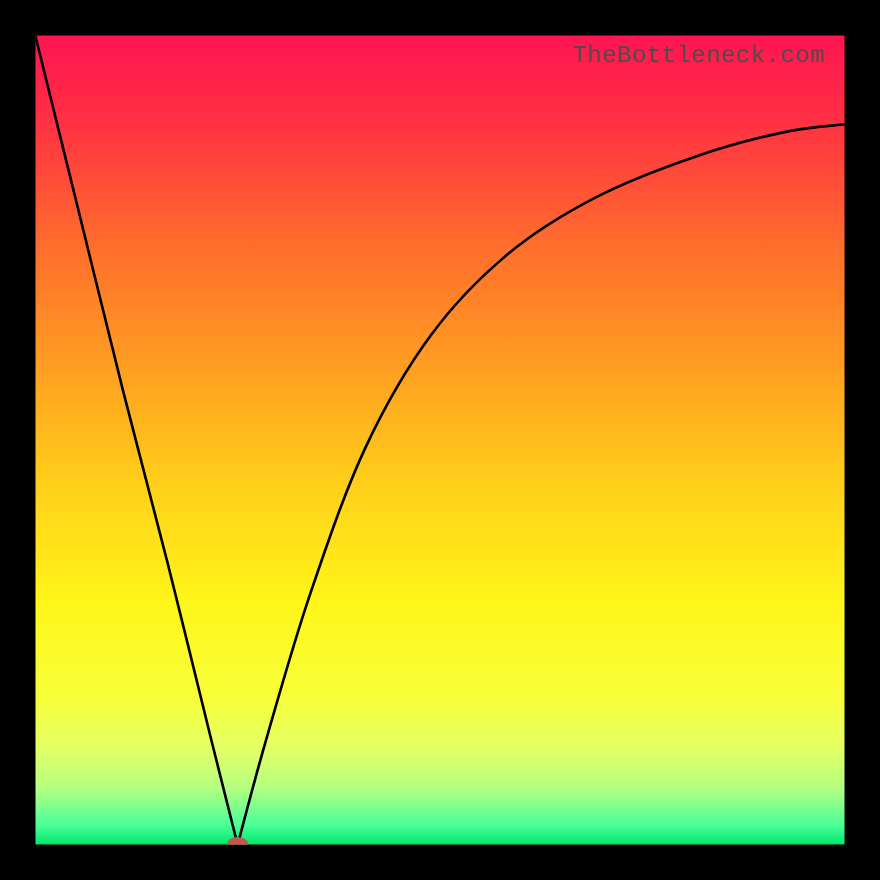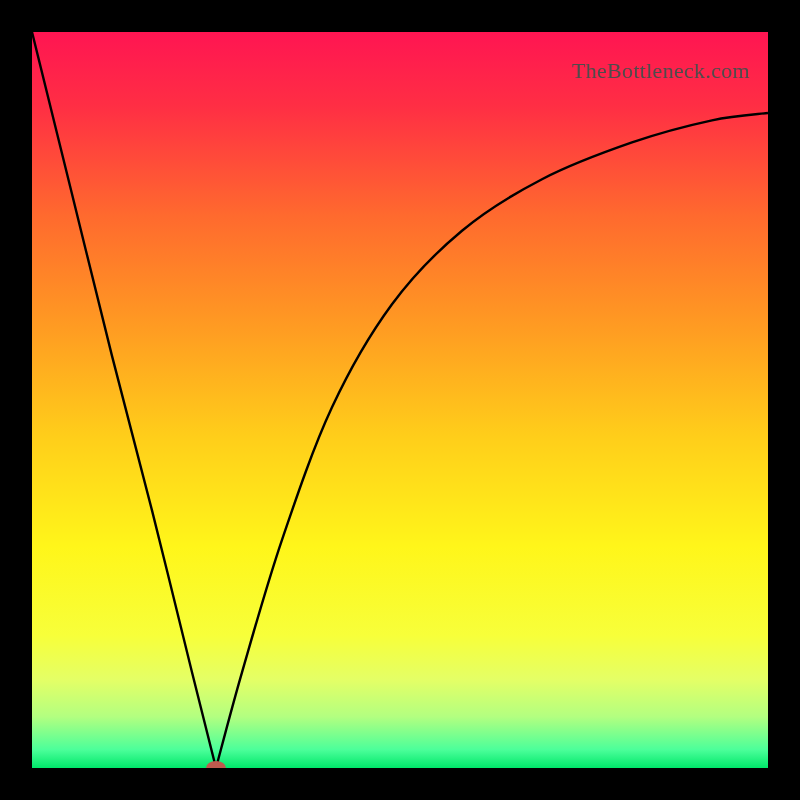--- a/index.html
+++ b/index.html
@@ -27,27 +27,26 @@
     overflow: hidden;
   }
   .gradient {
     position: absolute;
     inset: 0;
   }
   .watermark {
     position: absolute;
     top: 6px;
     right: 18px;
-    font-family: Liberation Serif, serif;
+    font-family: Liberation Mono, monospace;
     font-size: 22px;
     font-weight: 500;
     color: #4e4c4c;
     letter-spacing: 0.3px;
     user-select: none;
-    margin-top: 20px;
   }
   .curve {
     position: absolute;
     inset: 0;
   }
   .marker {
     position: absolute;
     border-radius: 50% / 50%;
     background: #bf5a4e;
     transform: translate(-50%, -50%);

